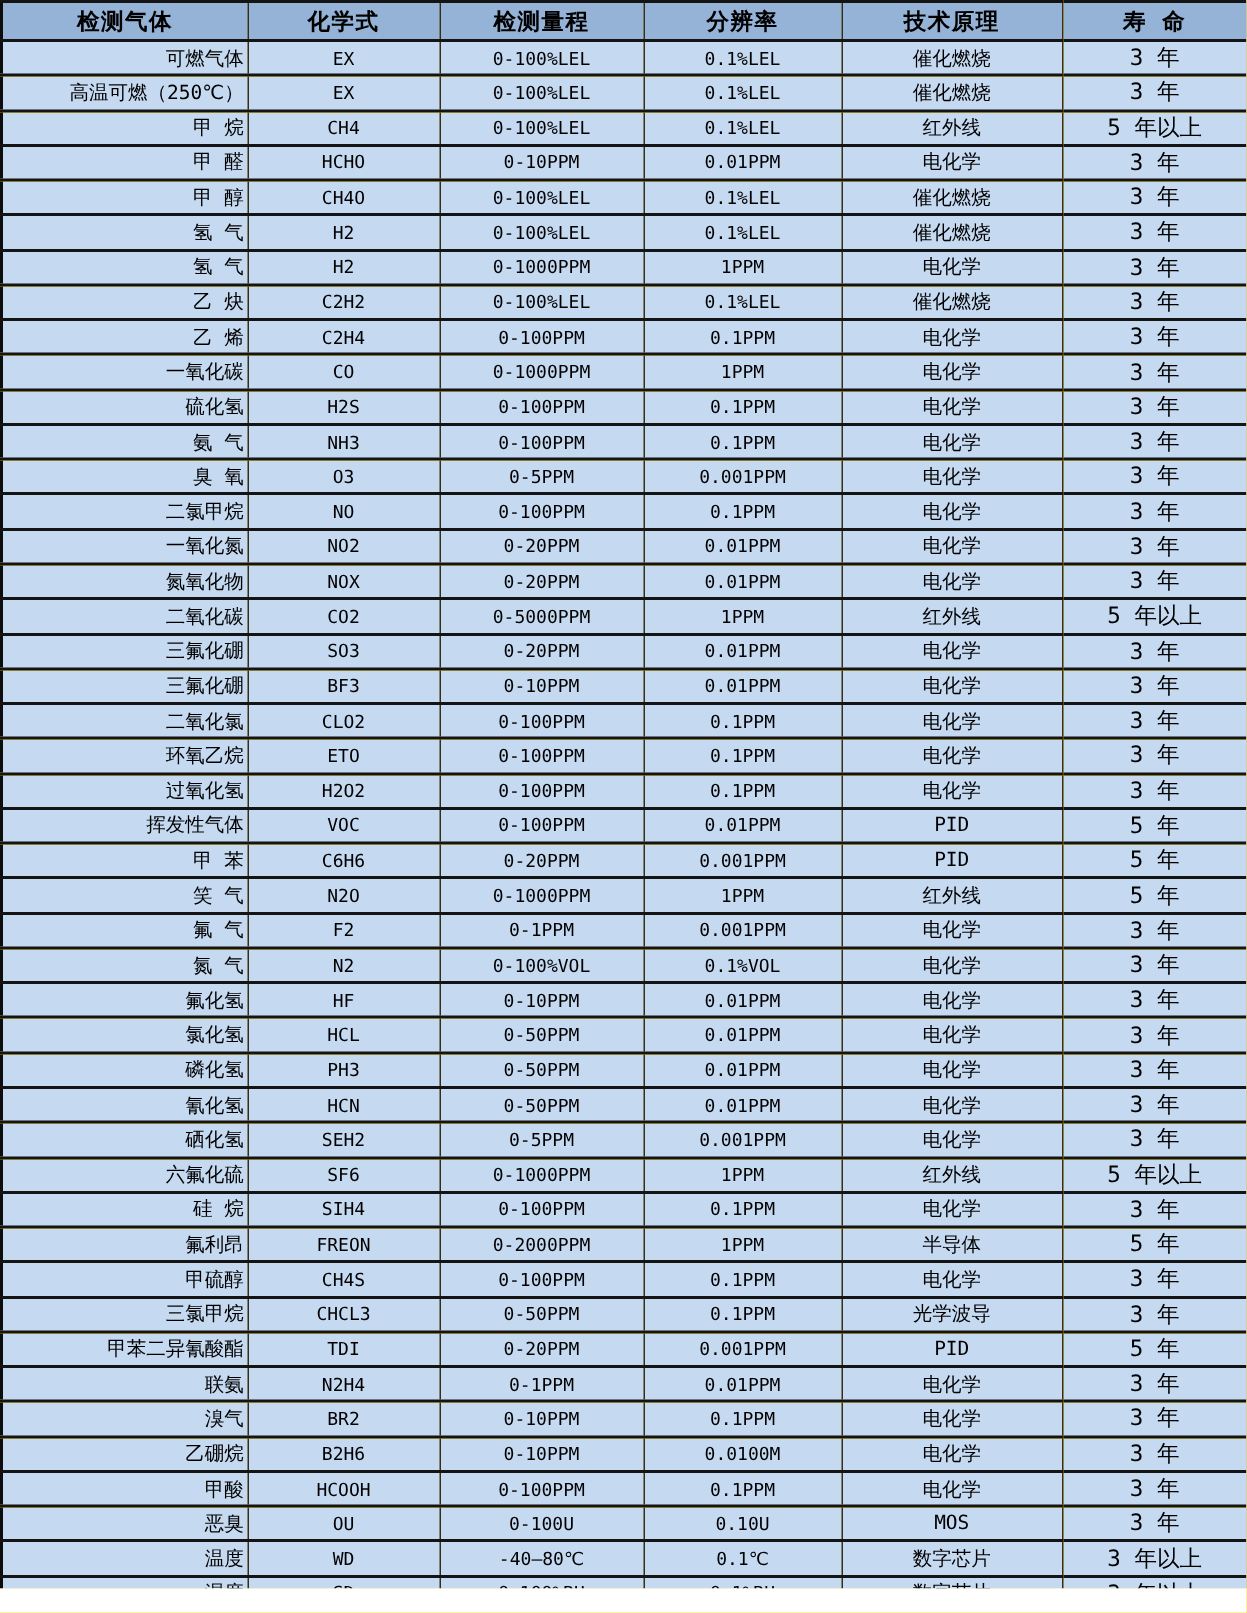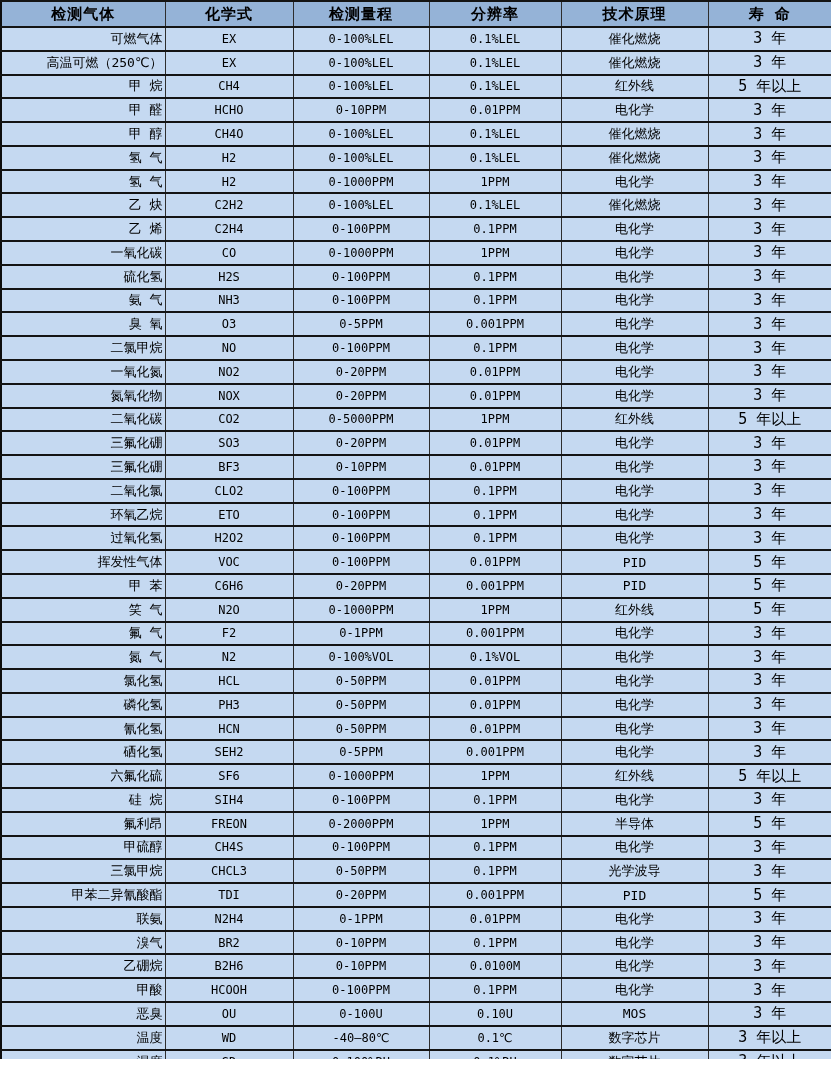--- a/index.html
+++ b/index.html
@@ -279,20 +279,28 @@
         </tr>
         <tr>
           <td class="c-gas">氮 气</td>
           <td class="c-formula">N2</td>
           <td class="c-range">0-100%VOL</td>
           <td class="c-resolution">0.1%VOL</td>
           <td class="c-principle">电化学</td>
           <td class="c-life">3 年</td>
         </tr>
         <tr>
+          <td class="c-gas">氟化氢</td>
+          <td class="c-formula">HF</td>
+          <td class="c-range">0-10PPM</td>
+          <td class="c-resolution">0.01PPM</td>
+          <td class="c-principle">电化学</td>
+          <td class="c-life">3 年</td>
+        </tr>
+        <tr>
           <td class="c-gas">氯化氢</td>
           <td class="c-formula">HCL</td>
           <td class="c-range">0-50PPM</td>
           <td class="c-resolution">0.01PPM</td>
           <td class="c-principle">电化学</td>
           <td class="c-life">3 年</td>
         </tr>
         <tr>
           <td class="c-gas">磷化氢</td>
           <td class="c-formula">PH3</td>

